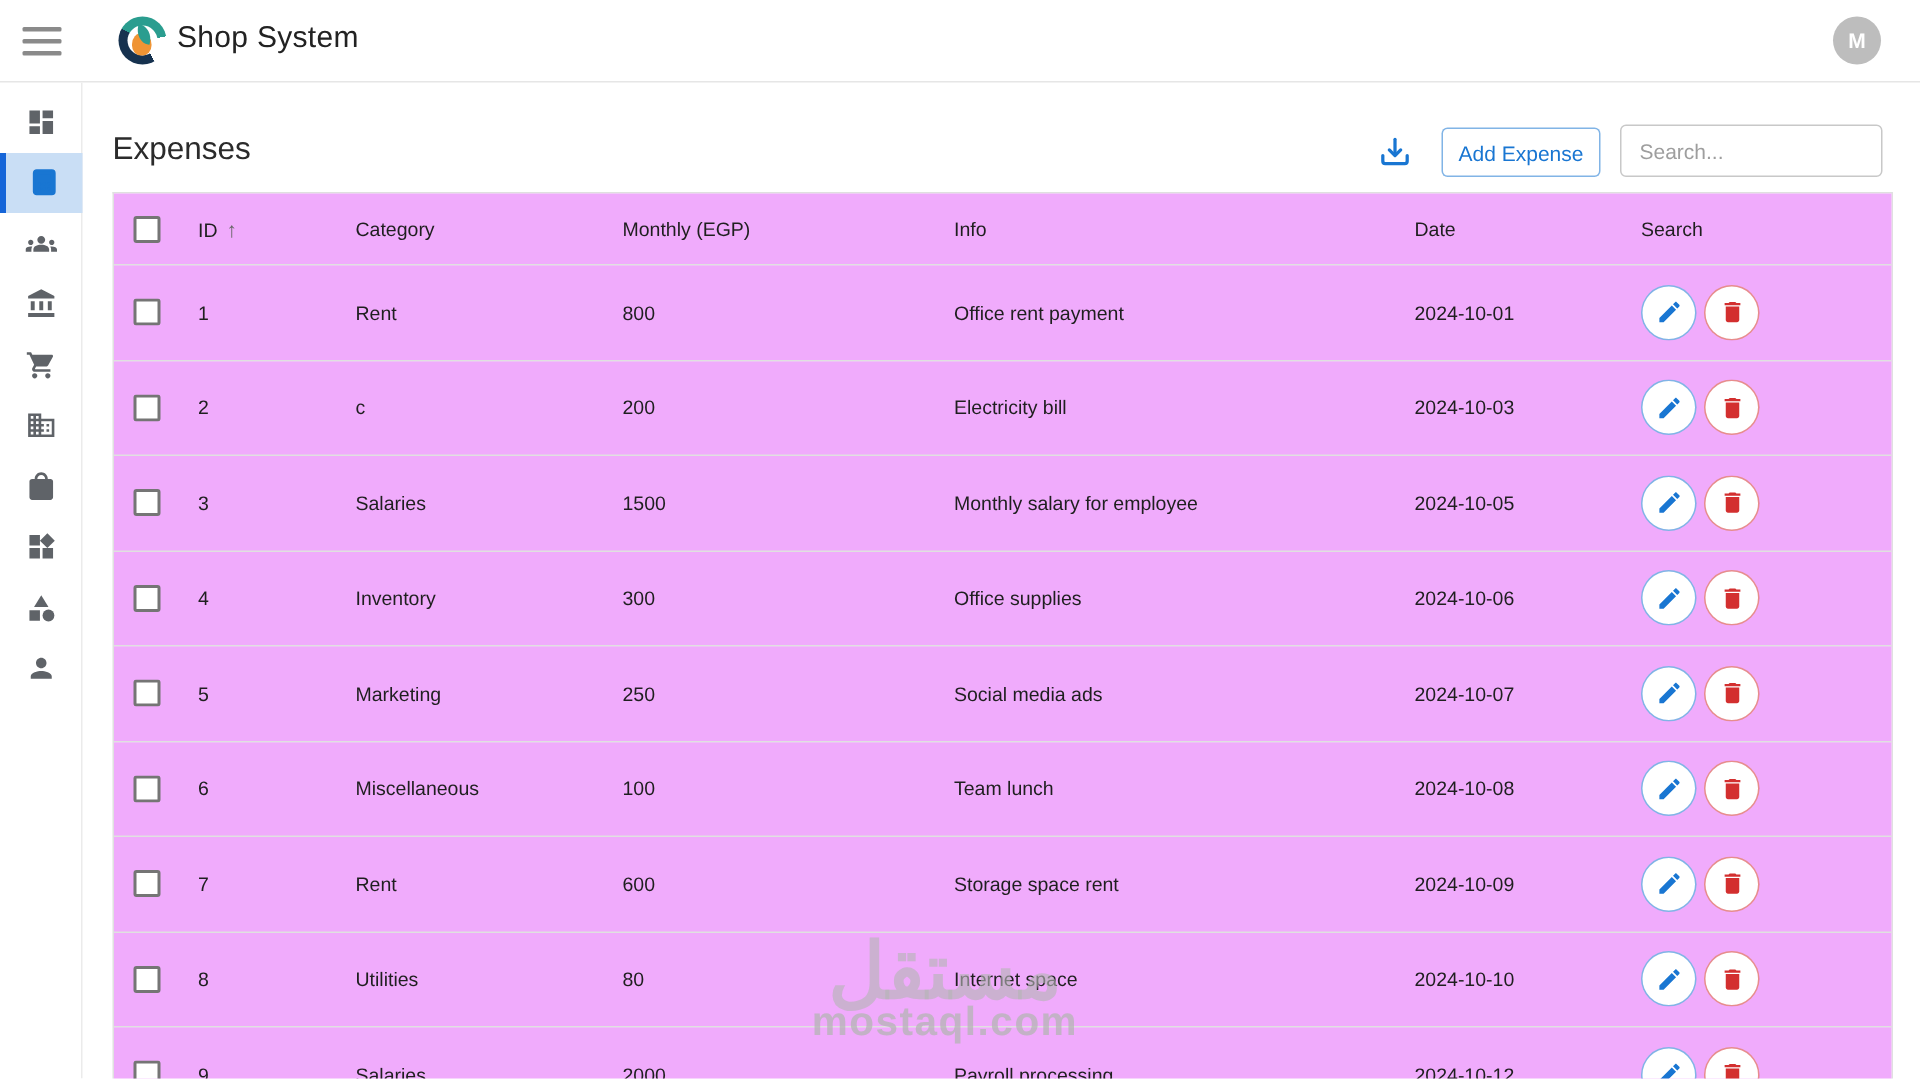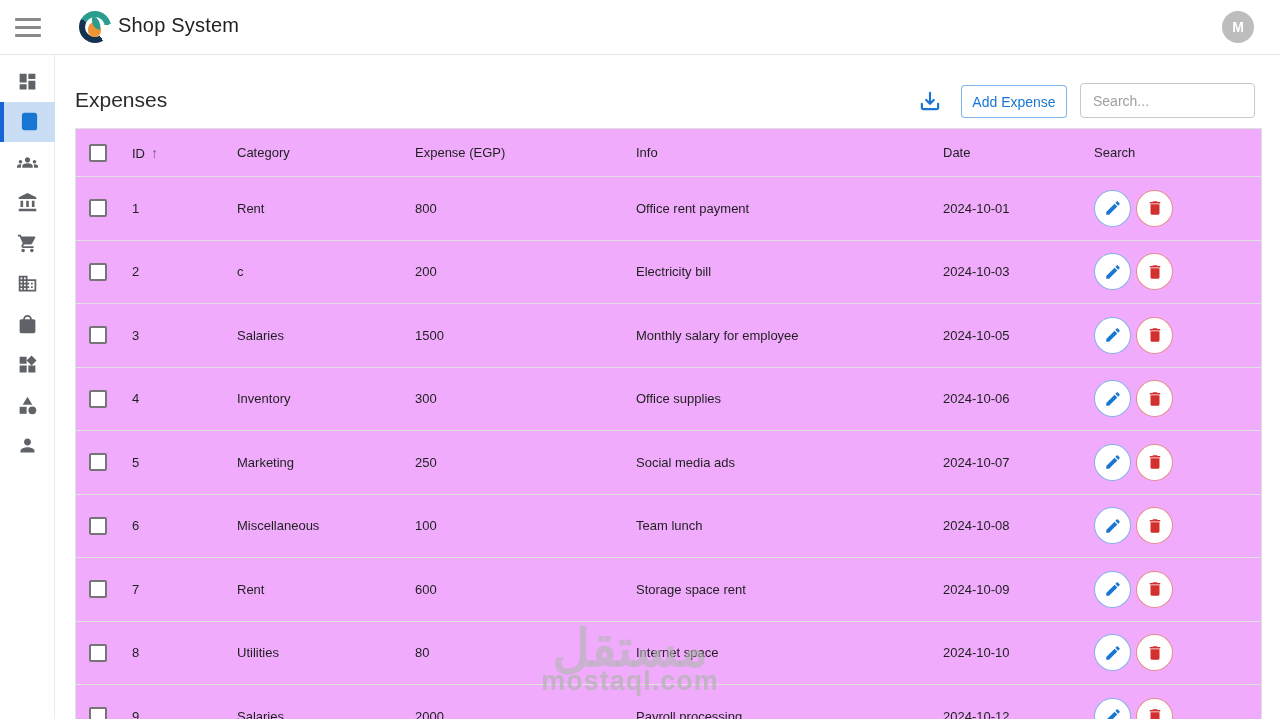--- a/index.html
+++ b/index.html
@@ -173,21 +173,21 @@
 
 <div class="grid">
   <div class="row head">
     <div class="cell c-cb">
         <div class="cb"></div>
       </div>
     <div class="cell c-id">
       <span>ID</span><span class="sort-arrow">↑</span>
     </div>
     <div class="cell c-cat">Category</div>
-    <div class="cell c-amt">Expense (EGP)</div>
+    <div class="cell c-amt">Monthly (EGP)</div>
     <div class="cell c-info">Info</div>
     <div class="cell c-date">Date</div>
     <div class="cell c-act">Search</div>
   </div>
   <div id="table-body">
   <div class="row">
     <div class="cell c-cb">
           <div class="cb"></div>
         </div>
     <div class="cell c-id">1</div>

